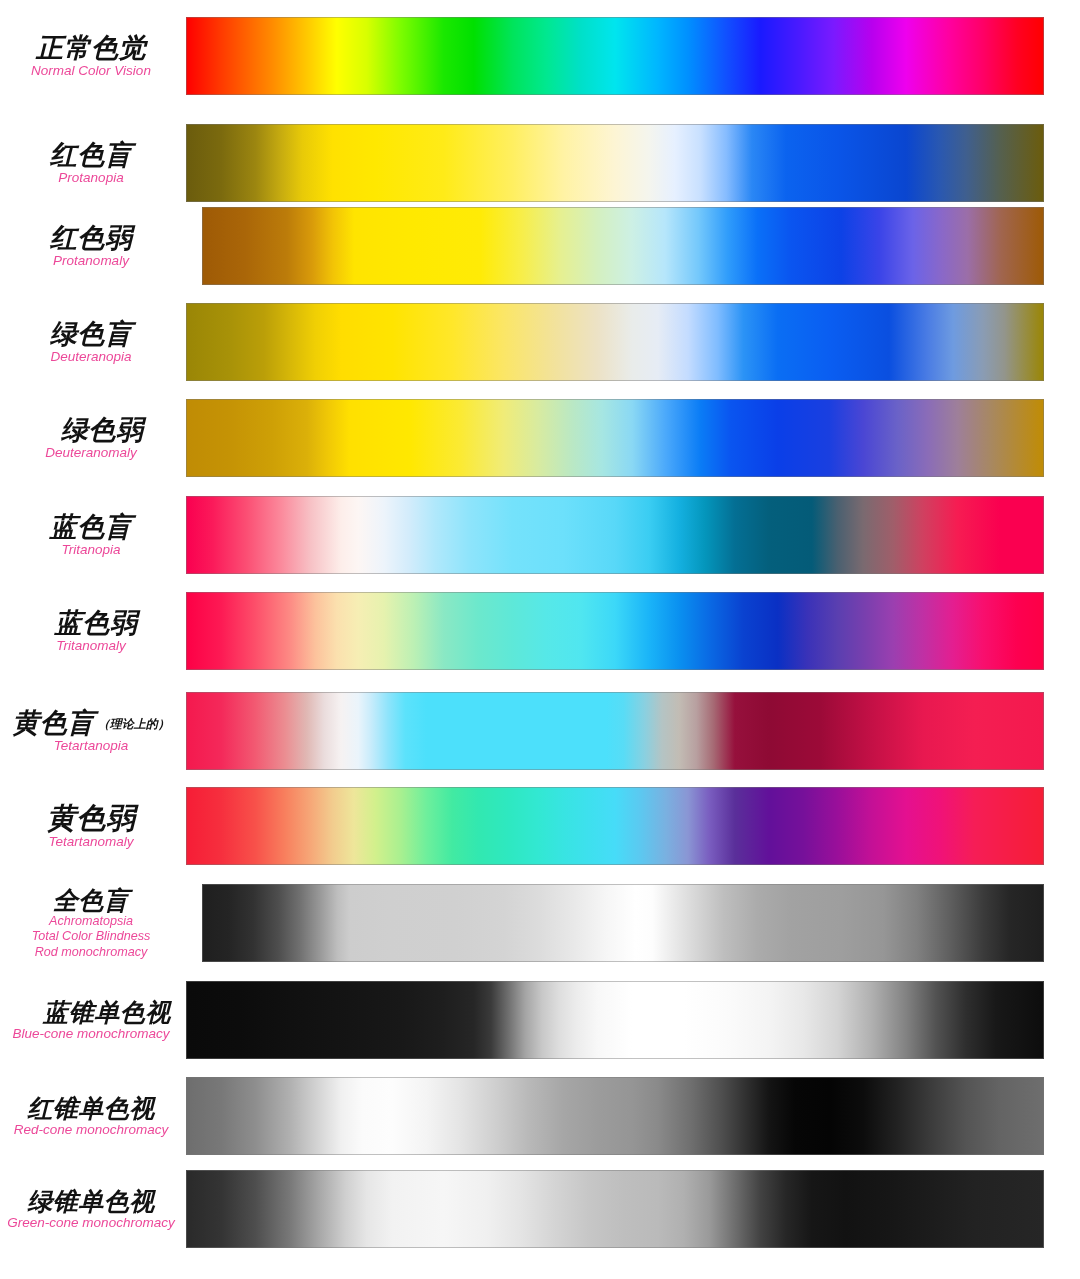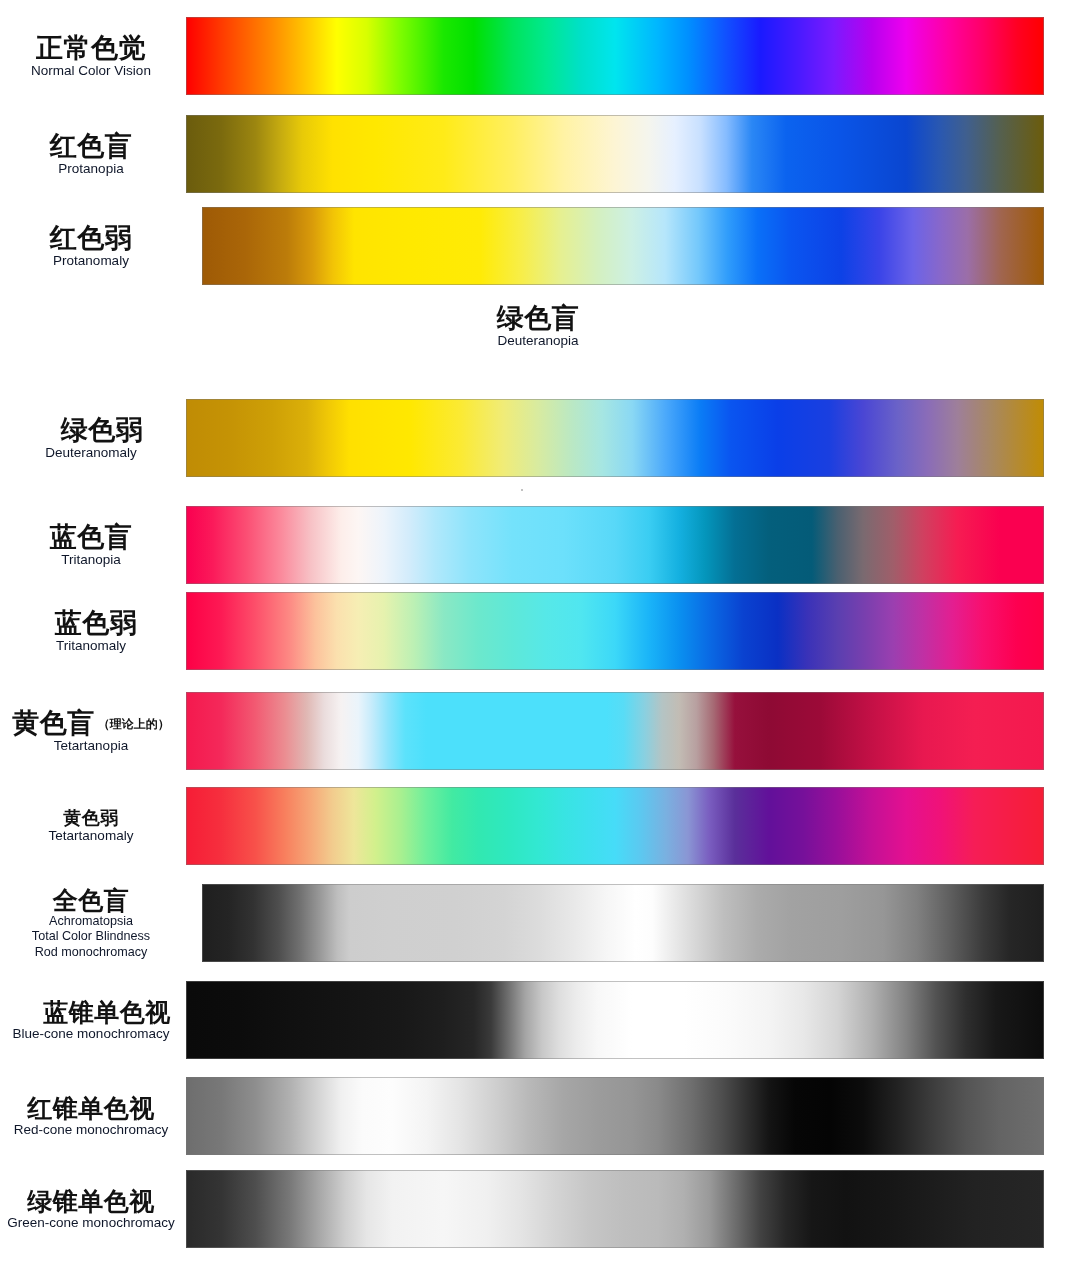--- a/index.html
+++ b/index.html
@@ -4,21 +4,21 @@
 <style>
   html,body{margin:0;padding:0;}
   body{
     width:1080px;height:1279px;
     background:#ffffff;
     font-family:"Liberation Sans","DejaVu Sans",sans-serif;
     overflow:hidden;
   }
   #chart{
     position:relative;
-    width:1080px;height:1279px;
+    width:1080px;height:1279px;font-style:italic;
   }
   .row{
     position:absolute;
     left:0;right:0;
     display:flex;
     align-items:center;
   }
   .label-cell{
     width:186px;
     flex:0 0 186px;
@@ -39,21 +39,21 @@
     font-size:12px;
     font-weight:700;
     letter-spacing:0;
     vertical-align:4px;
     margin-left:3px;
   }
   .en{
     font-size:13.5px;
     font-weight:400;
     line-height:1.22;
-    color:#0f172a;
+    color:#ec4899;
     white-space:nowrap;
   }
   .en.small{font-size:12.6px;}
   .bar{
     flex:1 1 auto;
     height:78px;
     margin-right:36px;
     border:1px solid rgba(120,120,120,0.45);
     box-sizing:border-box;
   }
@@ -62,49 +62,49 @@
 <body>
 
 <div id="chart">
     <div class="row" style="top: 17px; height: 78px;">
       <div class="label-cell">
         <div class="cn" style="font-size: 27px;">正常色觉</div>
         <div class="en">Normal Color Vision</div>
       </div>
       <div class="bar" style="background: linear-gradient(to right, rgb(255, 0, 0) 0%, rgb(255, 58, 0) 4%, rgb(255, 140, 0) 10%, rgb(255, 208, 0) 14.5%, rgb(255, 255, 0) 17.5%, rgb(216, 255, 0) 21%, rgb(124, 252, 0) 25%, rgb(26, 232, 0) 30%, rgb(0, 224, 0) 33.5%, rgb(0, 228, 90) 38%, rgb(0, 232, 144) 42%, rgb(0, 224, 200) 46%, rgb(0, 229, 238) 50%, rgb(0, 182, 255) 55%, rgb(0, 144, 255) 58.5%, rgb(17, 80, 255) 63%, rgb(26, 26, 255) 67%, rgb(74, 26, 255) 71.5%, rgb(122, 26, 255) 75.5%, rgb(184, 0, 238) 80%, rgb(238, 0, 238) 84%, rgb(255, 0, 160) 89%, rgb(255, 0, 102) 93%, rgb(255, 0, 34) 97%, rgb(255, 0, 0) 100%);"></div>
     </div>
-    <div class="row" style="top: 115px; height: 78px; align-items: center;">
+    <div class="row" style="top: 124px; height: 78px; align-items: center;">
       <div class="label-cell">
         <div class="cn" style="font-size: 27px;">红色盲</div>
         <div class="en">Protanopia</div>
       </div>
       <div class="bar" style="background: linear-gradient(to right, rgb(107, 92, 13) 0%, rgb(123, 106, 14) 4%, rgb(156, 134, 16) 8%, rgb(199, 172, 16) 11%, rgb(232, 202, 8) 13.5%, rgb(255, 225, 0) 17%, rgb(255, 232, 0) 22%, rgb(255, 235, 24) 30%, rgb(255, 239, 96) 38%, rgb(255, 243, 164) 44%, rgb(253, 245, 212) 50%, rgb(244, 245, 238) 54%, rgb(230, 240, 255) 57%, rgb(200, 224, 255) 60%, rgb(134, 188, 255) 63%, rgb(42, 135, 245) 66%, rgb(11, 99, 239) 70%, rgb(10, 85, 232) 76%, rgb(10, 70, 208) 84%, rgb(42, 88, 176) 88%, rgb(63, 95, 143) 91%, rgb(85, 96, 79) 95%, rgb(107, 92, 13) 100%);"></div>
     </div>
     <div class="row" style="top: 207px; height: 78px; gap: 16px;">
       <div class="label-cell">
         <div class="cn" style="font-size: 27px;">红色弱</div>
         <div class="en">Protanomaly</div>
       </div>
       <div class="bar" style="background: linear-gradient(to right, rgb(158, 90, 6) 0%, rgb(170, 102, 8) 5%, rgb(188, 124, 10) 10%, rgb(217, 155, 10) 13%, rgb(242, 196, 6) 15.5%, rgb(255, 228, 0) 18%, rgb(255, 233, 0) 25%, rgb(255, 235, 6) 33%, rgb(247, 238, 74) 38%, rgb(230, 240, 144) 42.5%, rgb(212, 240, 192) 47%, rgb(205, 240, 228) 51%, rgb(182, 230, 251) 55%, rgb(116, 200, 251) 59%, rgb(47, 156, 251) 62.5%, rgb(10, 112, 248) 66%, rgb(10, 85, 240) 70%, rgb(13, 66, 230) 76%, rgb(58, 68, 232) 80.5%, rgb(107, 99, 232) 84.5%, rgb(138, 104, 200) 88%, rgb(155, 110, 168) 91%, rgb(160, 101, 79) 95%, rgb(158, 90, 6) 100%);"></div>
     </div>
-    <div class="row" style="top: 303px; height: 78px; flex-direction: column;">
+    <div class="row" style="top: 303px; height: 78px;">
       <div class="label-cell">
         <div class="cn" style="font-size: 27px;">绿色盲</div>
         <div class="en">Deuteranopia</div>
       </div>
       <div class="bar" style="background: linear-gradient(to right, rgb(154, 134, 6) 0%, rgb(168, 146, 8) 5%, rgb(187, 159, 8) 9%, rgb(214, 183, 8) 12%, rgb(240, 207, 4) 15%, rgb(255, 221, 0) 18%, rgb(255, 228, 0) 24%, rgb(255, 231, 42) 31%, rgb(251, 230, 102) 37%, rgb(242, 226, 156) 43%, rgb(236, 226, 198) 48%, rgb(233, 236, 234) 52%, rgb(230, 236, 245) 55%, rgb(196, 220, 255) 58.5%, rgb(127, 188, 255) 62%, rgb(43, 147, 246) 65%, rgb(10, 110, 244) 69%, rgb(10, 94, 242) 75%, rgb(10, 79, 224) 82%, rgb(74, 124, 228) 86.5%, rgb(110, 155, 224) 89.5%, rgb(138, 156, 180) 93%, rgb(147, 149, 140) 95.5%, rgb(154, 134, 6) 100%);"></div>
     </div>
     <div class="row" style="top: 399px; height: 78px;">
       <div class="label-cell">
         <div class="cn" style="font-size: 27px; margin-left: 22px;">绿色弱</div>
         <div class="en">Deuteranomaly</div>
       </div>
       <div class="bar" style="background: linear-gradient(to right, rgb(192, 140, 5) 0%, rgb(197, 147, 5) 5%, rgb(206, 160, 6) 10%, rgb(219, 176, 9) 14%, rgb(240, 200, 6) 16.5%, rgb(255, 224, 0) 19%, rgb(255, 232, 0) 26%, rgb(251, 234, 52) 32%, rgb(240, 236, 120) 37%, rgb(216, 235, 160) 41%, rgb(186, 232, 196) 45%, rgb(166, 230, 226) 48.5%, rgb(138, 216, 244) 52%, rgb(74, 168, 251) 56%, rgb(10, 124, 246) 60%, rgb(10, 85, 240) 63.5%, rgb(10, 63, 232) 69%, rgb(26, 63, 224) 75%, rgb(74, 70, 212) 79%, rgb(106, 98, 200) 83%, rgb(138, 108, 184) 86.5%, rgb(158, 127, 154) 90%, rgb(168, 136, 96) 94%, rgb(192, 140, 5) 100%);"></div>
     </div>
-    <div class="row" style="top: 496px; height: 78px; margin-top: 10px;">
+    <div class="row" style="top: 496px; height: 78px;">
       <div class="label-cell">
         <div class="cn" style="font-size: 27px;">蓝色盲</div>
         <div class="en">Tritanopia</div>
       </div>
       <div class="bar" style="background: linear-gradient(to right, rgb(250, 0, 80) 0%, rgb(251, 26, 90) 3%, rgb(251, 79, 116) 7%, rgb(251, 138, 156) 11%, rgb(247, 194, 198) 14.5%, rgb(253, 238, 234) 18%, rgb(253, 246, 244) 20%, rgb(237, 244, 251) 23%, rgb(210, 236, 251) 26%, rgb(176, 232, 251) 29%, rgb(142, 228, 251) 33%, rgb(116, 226, 251) 38%, rgb(108, 224, 251) 44%, rgb(88, 216, 248) 50%, rgb(58, 205, 242) 54%, rgb(20, 176, 224) 57.5%, rgb(4, 150, 188) 60.5%, rgb(4, 111, 148) 64%, rgb(4, 95, 124) 68%, rgb(4, 91, 120) 73%, rgb(74, 96, 112) 76%, rgb(122, 106, 112) 79%, rgb(160, 94, 106) 82.5%, rgb(208, 64, 96) 86%, rgb(246, 28, 82) 90%, rgb(250, 0, 80) 95%, rgb(250, 0, 80) 100%);"></div>
     </div>
     <div class="row" style="top: 592px; height: 78px;">
       <div class="label-cell">
         <div class="cn" style="font-size: 27px; padding-left: 10px;">蓝色弱</div>
         <div class="en">Tritanomaly</div>
@@ -113,21 +113,21 @@
     </div>
     <div class="row" style="top: 690px; height: 82px;">
       <div class="label-cell">
         <div class="cn" style="font-size: 27px;">黄色盲<span class="cn-small">（理论上的）</span></div>
         <div class="en">Tetartanopia</div>
       </div>
       <div class="bar" style="background: linear-gradient(to right, rgb(244, 25, 78) 0%, rgb(244, 41, 90) 4%, rgb(242, 90, 114) 8%, rgb(235, 142, 146) 11.5%, rgb(224, 184, 180) 14%, rgb(234, 220, 220) 16%, rgb(246, 242, 242) 18%, rgb(234, 244, 251) 20%, rgb(200, 236, 251) 21.5%, rgb(142, 228, 251) 23.5%, rgb(92, 226, 251) 25.5%, rgb(76, 224, 251) 28%, rgb(76, 224, 251) 47%, rgb(76, 224, 251) 49%, rgb(88, 220, 246) 51%, rgb(138, 208, 224) 53.5%, rgb(180, 196, 196) 55.5%, rgb(194, 188, 180) 57.5%, rgb(184, 160, 160) 59.5%, rgb(166, 106, 116) 61.5%, rgb(150, 16, 60) 64%, rgb(142, 10, 52) 68%, rgb(156, 10, 56) 74%, rgb(196, 16, 70) 80%, rgb(232, 24, 80) 86%, rgb(244, 30, 82) 92%, rgb(244, 25, 78) 100%);"></div>
     </div>
     <div class="row" style="top: 787px; height: 78px;">
       <div class="label-cell">
-        <div class="cn" style="font-size: 18px;">黄色弱</div>
+        <div class="cn" style="font-size: 29px;">黄色弱</div>
         <div class="en">Tetartanomaly</div>
       </div>
       <div class="bar" style="background: linear-gradient(to right, rgb(246, 29, 54) 0%, rgb(246, 47, 62) 4%, rgb(248, 81, 74) 8%, rgb(248, 128, 94) 11.5%, rgb(246, 168, 120) 14.5%, rgb(242, 204, 142) 17%, rgb(238, 230, 154) 19.5%, rgb(210, 240, 140) 22%, rgb(168, 240, 144) 25%, rgb(110, 239, 156) 28%, rgb(66, 234, 162) 31%, rgb(50, 232, 176) 34%, rgb(46, 232, 192) 37.5%, rgb(50, 232, 210) 41%, rgb(56, 228, 226) 44%, rgb(62, 224, 238) 47%, rgb(70, 220, 248) 50%, rgb(92, 200, 240) 53%, rgb(122, 176, 224) 56%, rgb(138, 150, 212) 58.5%, rgb(122, 94, 192) 61%, rgb(90, 47, 154) 64%, rgb(98, 16, 154) 68%, rgb(118, 16, 154) 72%, rgb(154, 15, 154) 76%, rgb(196, 16, 150) 80%, rgb(228, 16, 144) 84%, rgb(240, 18, 120) 88%, rgb(246, 29, 86) 92%, rgb(246, 29, 54) 100%);"></div>
     </div>
     <div class="row" style="top: 884px; height: 78px; gap: 16px;">
       <div class="label-cell">
         <div class="cn" style="font-size: 25px;">全色盲</div>
         <div class="en small">Achromatopsia</div>
         <div class="en small">Total Color Blindness</div>
         <div class="en small">Rod monochromacy</div>

